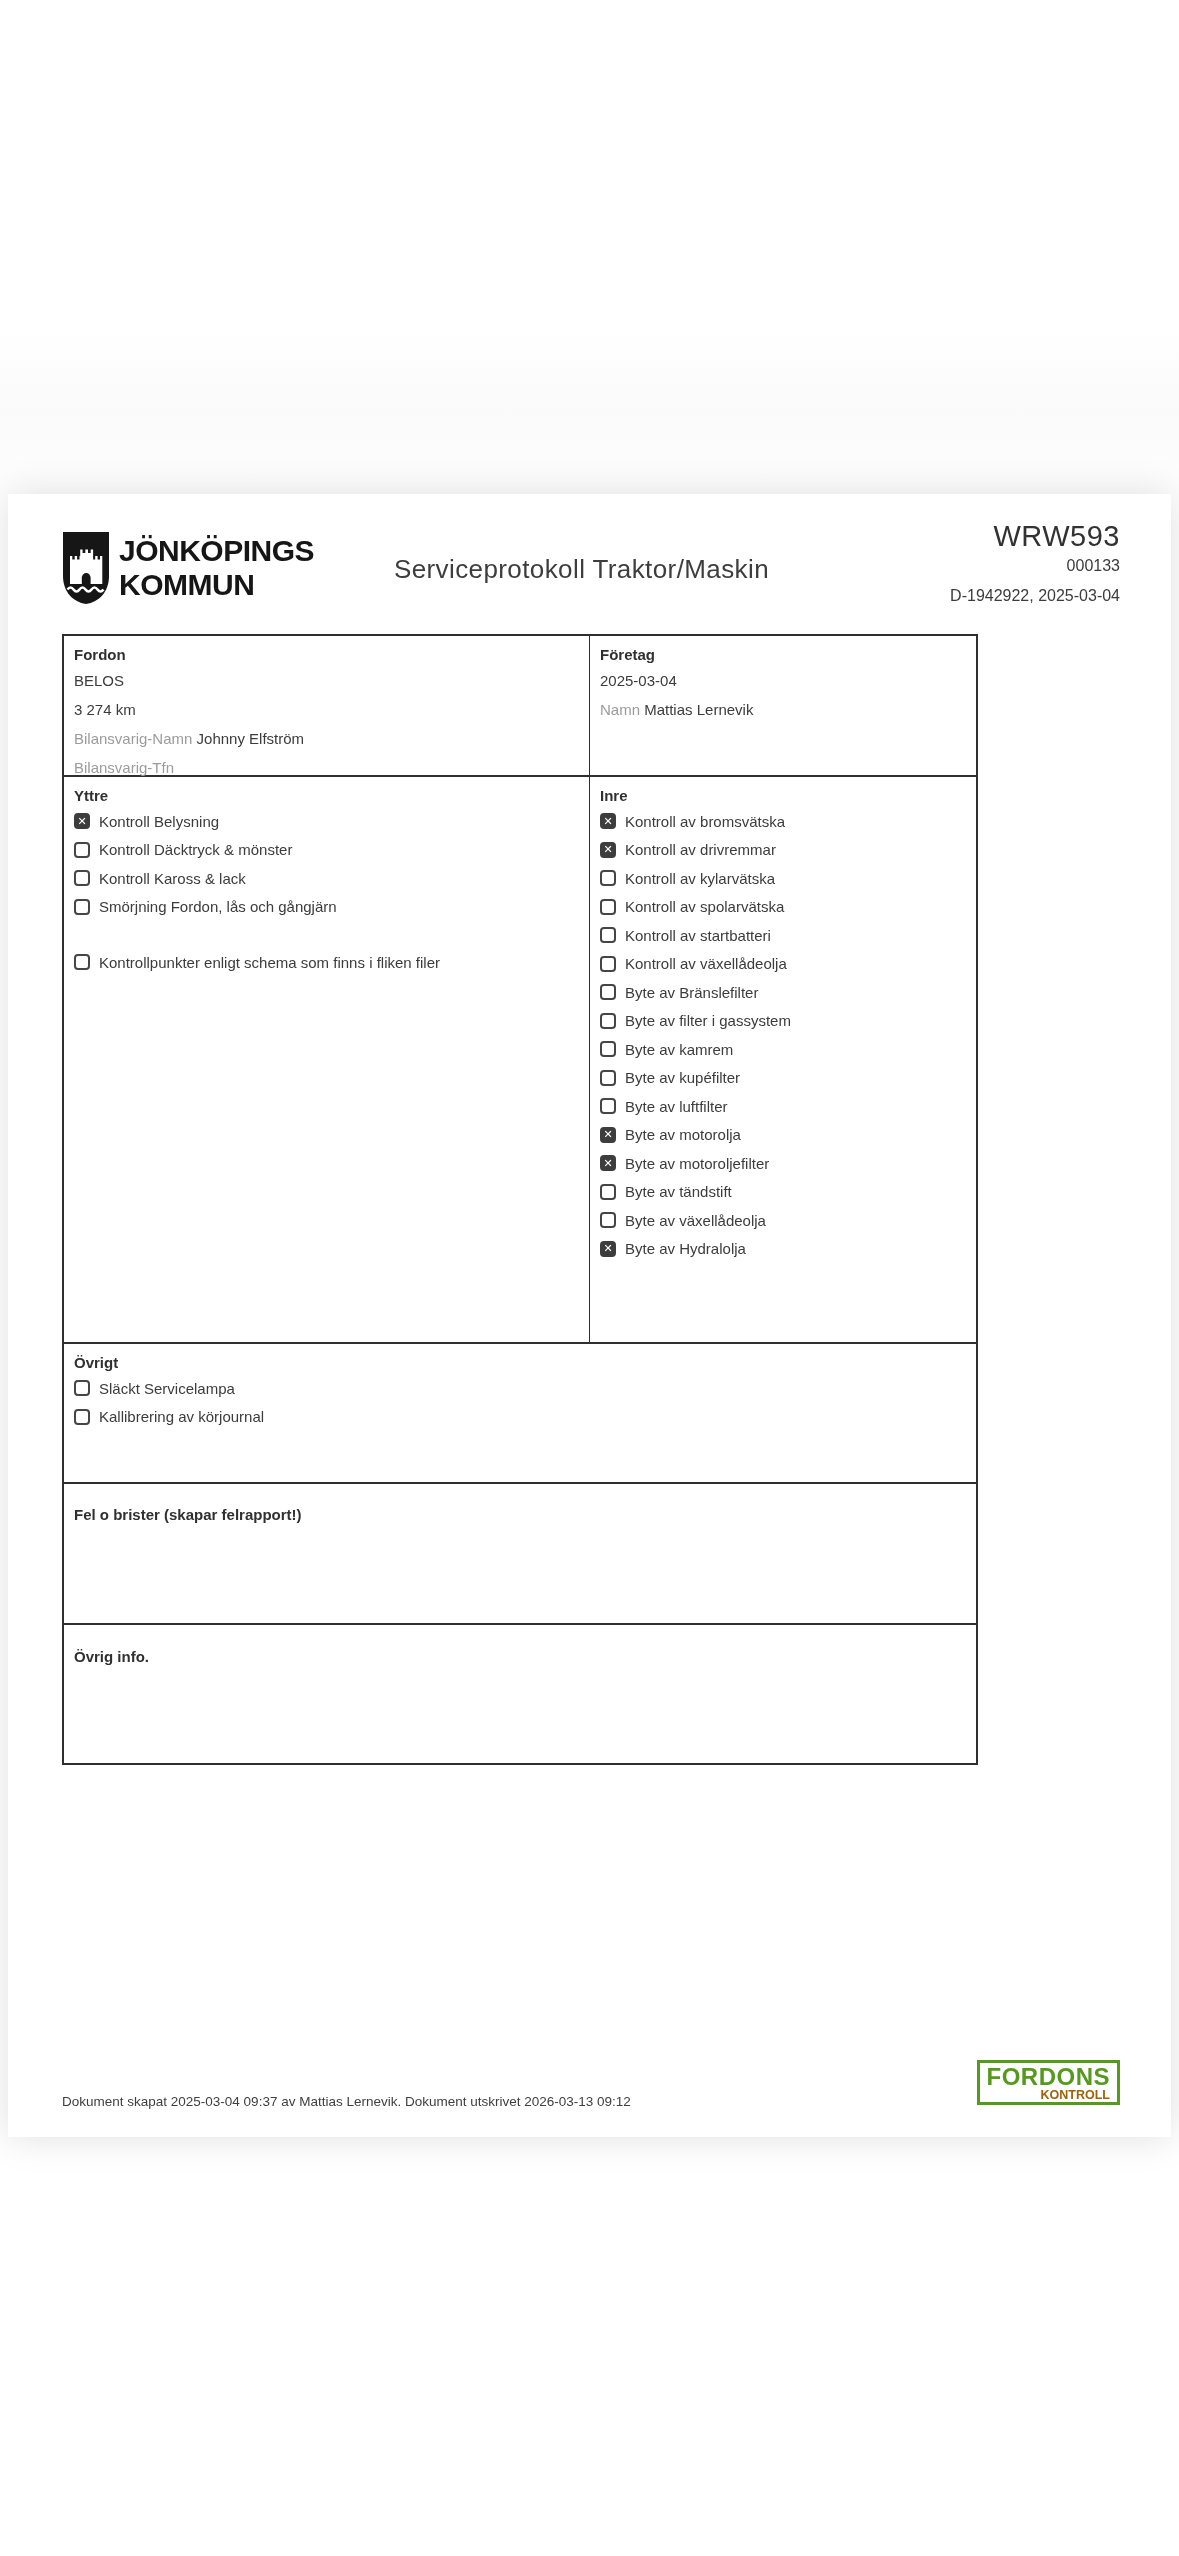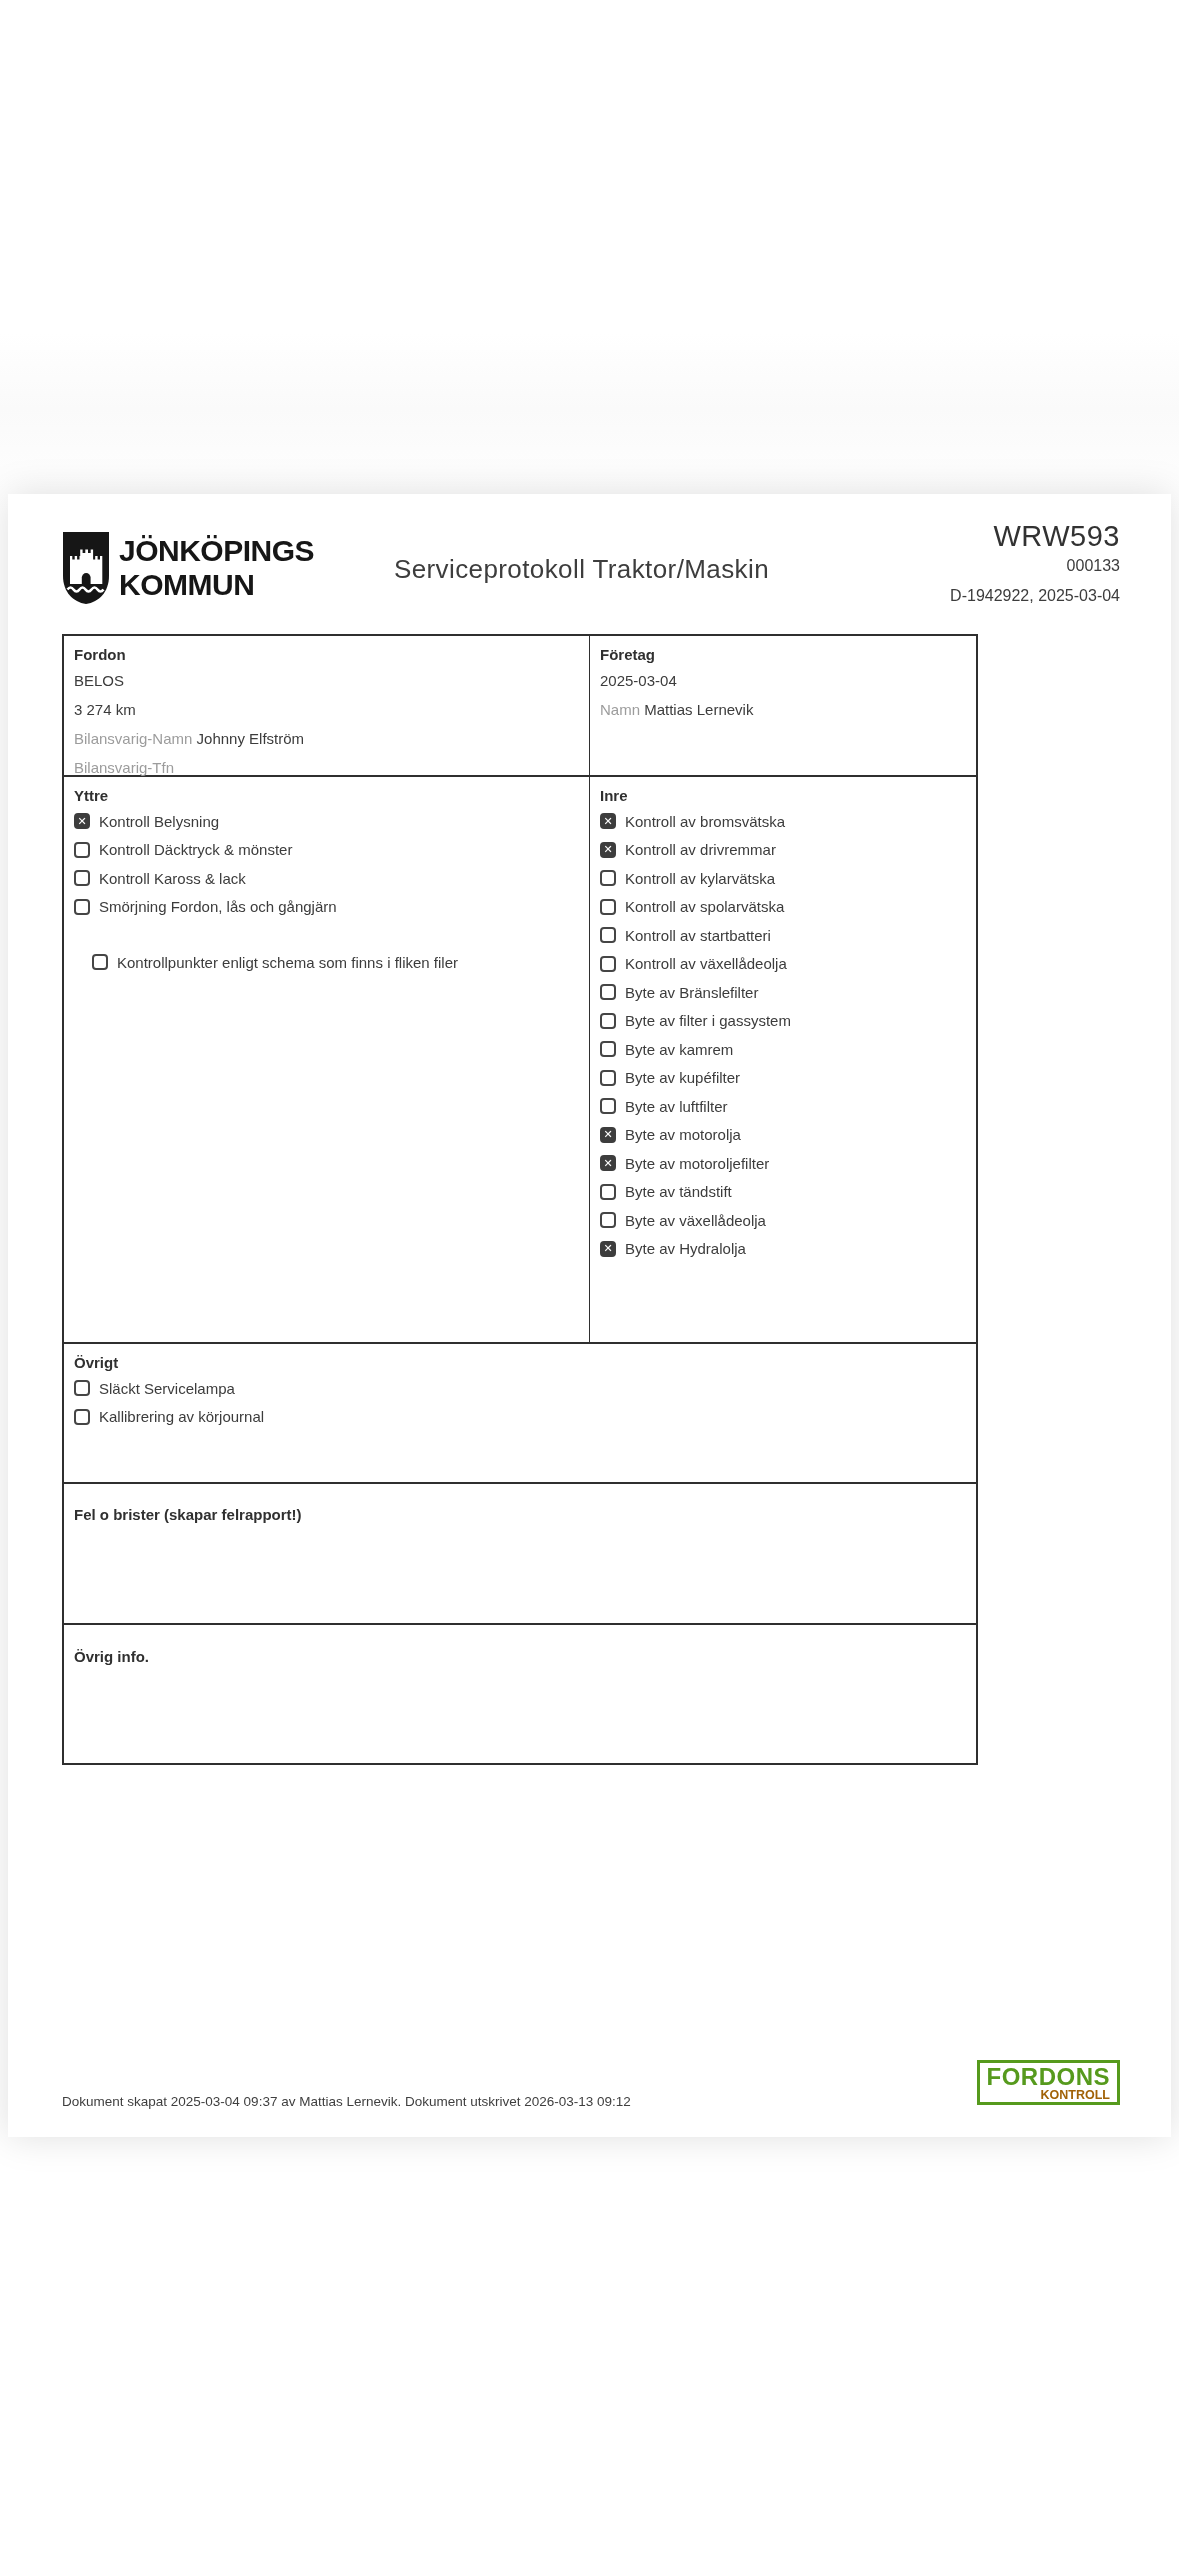--- a/index.html
+++ b/index.html
@@ -38,21 +38,21 @@
   .sec-check { height:567px; }
   .sec-check .cell { height:100%; }
   .sec-ovrigt { height:140px; padding:6px 10px; }
   .sec-fel { height:141px; padding:18px 10px; }
   .sec-ovriginfo { height:140px; padding:19px 10px; }
   .hdr { font-weight:bold; font-size:15px; color:#303030; height:24px; display:flex; align-items:center; }
   .line { height:29px; display:flex; align-items:center; font-size:15px; color:#3c3c3c; white-space:pre; }
   .lbl { color:#9c9c9c; }
   
   .ck-row { display:flex; align-items:center; height:28.5px; }
-  .ck-row.gap-before { margin-top:27px;margin-left:18px; }
+  .ck-row.gap-before { margin-top:27px; }
   .ckbox {
     width:16px; height:16px; flex:0 0 16px; border:2px solid #454545; border-radius:4px;
     background:#fff; margin-right:9px; display:flex; align-items:center; justify-content:center;
   }
   .ckbox.checked { background:#3d3d3d; border-color:#3d3d3d; color:#ffffff; font-size:11px; font-weight:bold; line-height:1; }
   .ck-label { font-size:15px; color:#3c3c3c; }
   
   .doc-footer { position:absolute; left:54px; right:51px; bottom:27px; display:flex; justify-content:space-between; align-items:flex-end; }
   .footer-text { font-size:13.5px; color:#3f3f3f; padding-bottom:1px; }
   .fk-logo { border:3px solid #569a1d; padding:1px 7px 0; text-align:right; margin-bottom:5px; background:#fff; }

